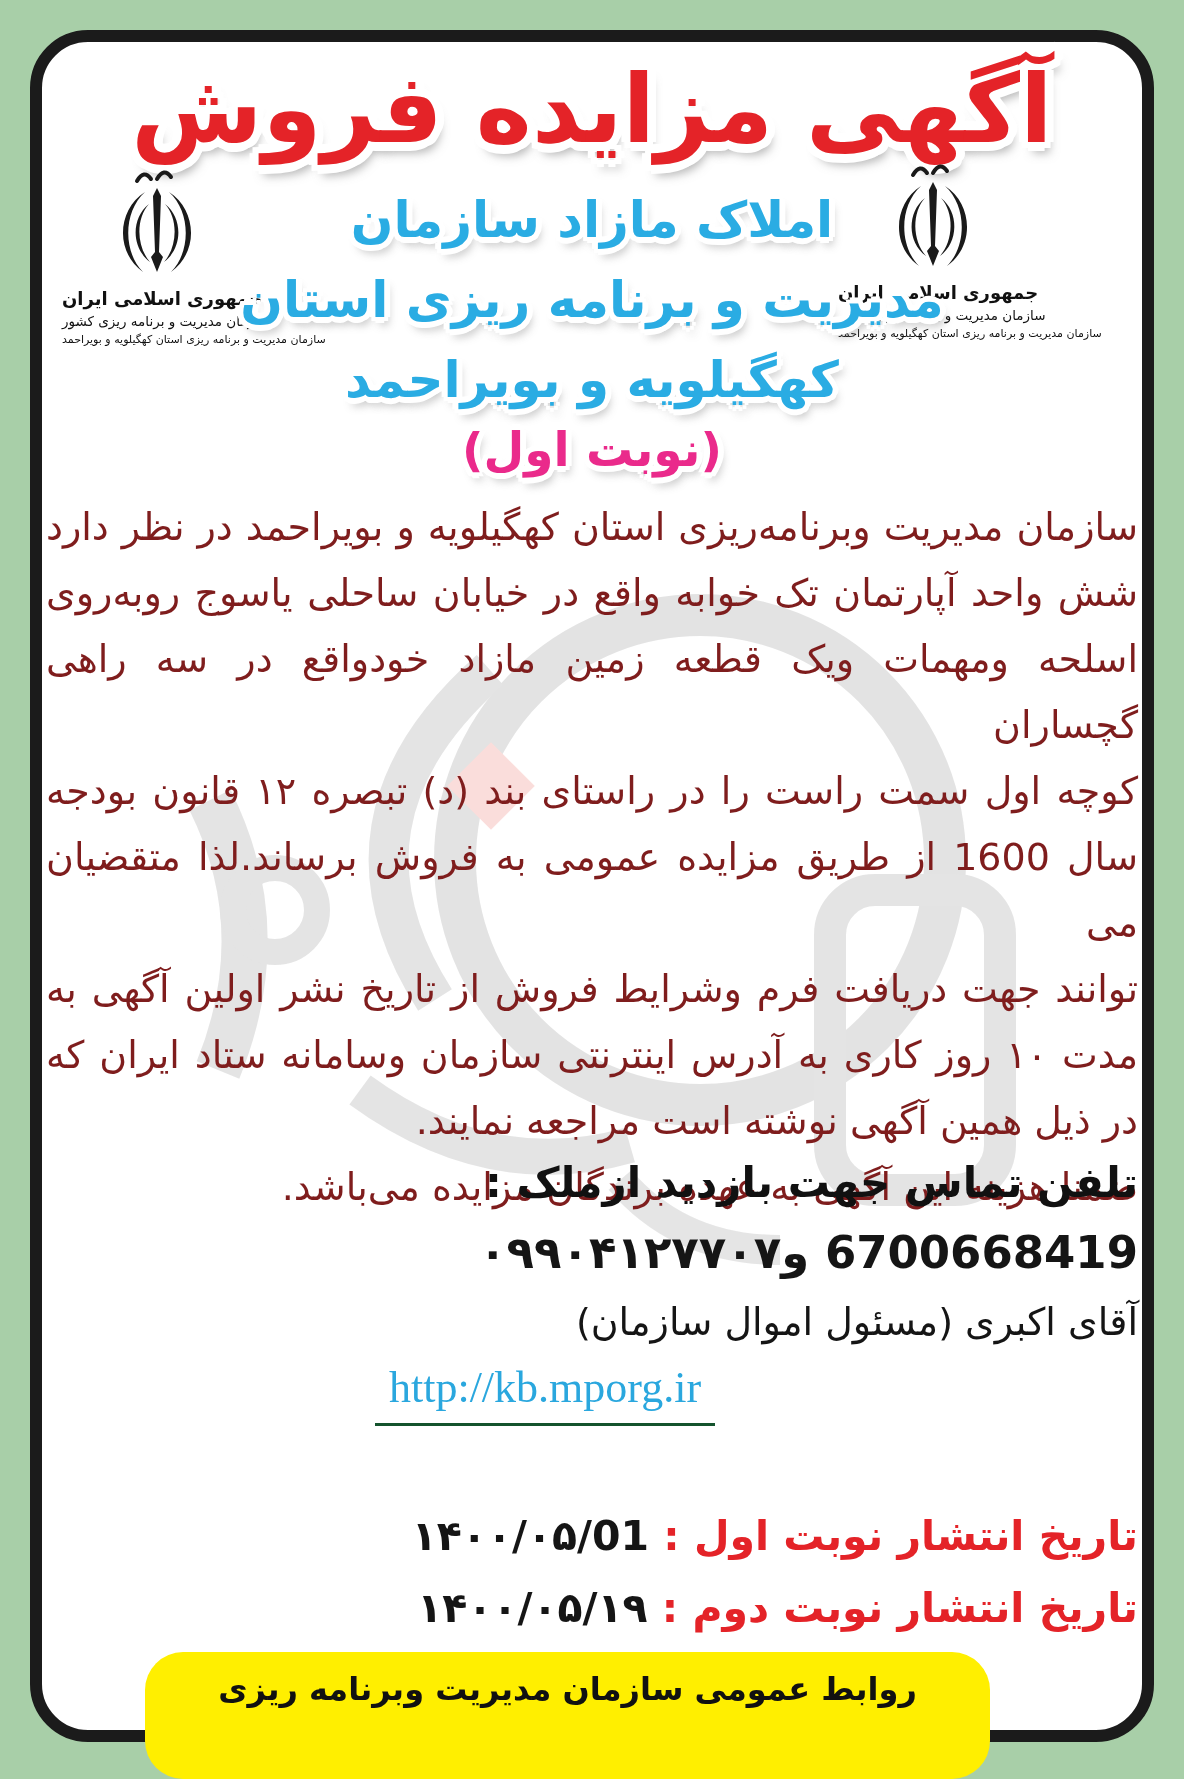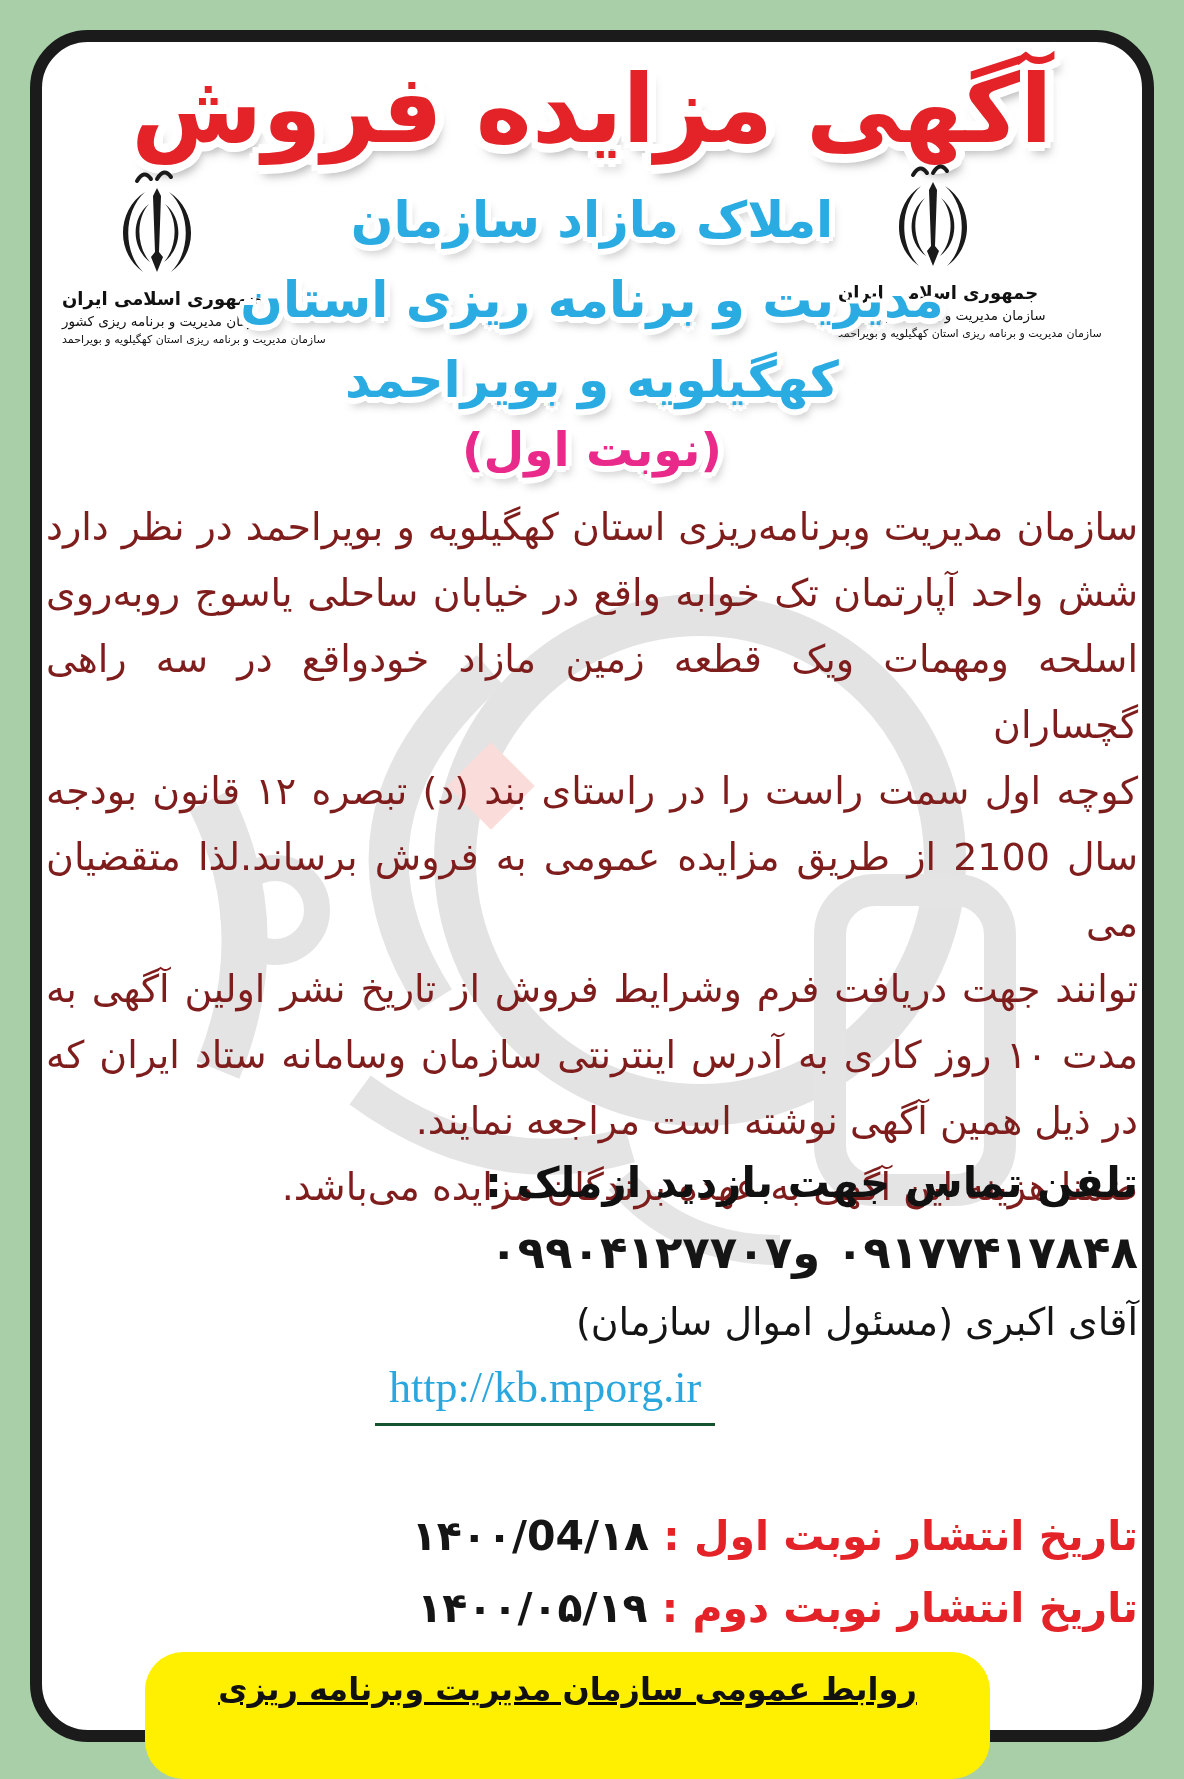--- a/index.html
+++ b/index.html
@@ -52,21 +52,21 @@
          display:inline-block;border-bottom:3px solid #14532d;padding:0 14px 10px;}
 
   .daterow{position:absolute;left:46px;right:46px;direction:rtl;text-align:right;
          font-size:41px;font-weight:bold;}
   .daterow.d1{top:1512px;}
   .daterow.d2{top:1584px;}
   .daterow .lbl{color:#e42328;}
   .daterow .val{color:#151515;}
 
   .footer-box{position:absolute;left:145px;top:1652px;width:845px;height:127px;background:#ffef00;
-         border-radius:38px;text-align:center;direction:rtl;text-decoration:underline;}
+         border-radius:38px;text-align:center;direction:rtl;}
   .footer-box .fl{font-size:32px;font-weight:bold;color:#111;line-height:48px;}
   .footer-box .fl:first-child{margin-top:13px;}
 </style>
 </head>
 <body>
 
 <div class="page">
 
   <div class="frame"></div>
 
@@ -126,38 +126,38 @@
       <div class="line">مدیریت و برنامه ریزی استان</div>
       <div class="line">کهگیلویه و بویراحمد</div>
     </div>
     <div class="round-note">(نوبت اول)</div>
 
     <div class="bodytext">
       <div class="jline">سازمان مدیریت وبرنامه‌ریزی استان کهگیلویه و بویراحمد در نظر دارد</div>
       <div class="jline">شش واحد آپارتمان تک خوابه واقع در خیابان ساحلی یاسوج روبه‌روی</div>
       <div class="jline">اسلحه ومهمات ویک قطعه زمین مازاد خودواقع در سه راهی گچساران</div>
       <div class="jline">کوچه اول سمت راست را در راستای بند (د) تبصره ۱۲ قانون بودجه</div>
-      <div class="jline">سال 2100 از طریق مزایده عمومی به فروش برساند.لذا متقضیان می</div>
+      <div class="jline">سال 1600 از طریق مزایده عمومی به فروش برساند.لذا متقضیان می</div>
       <div class="jline">توانند جهت دریافت فرم وشرایط فروش از تاریخ نشر اولین آگهی به</div>
       <div class="jline">مدت ۱۰ روز کاری به آدرس اینترنتی سازمان وسامانه ستاد ایران که</div>
       <div class="pline">در ذیل همین آگهی  نوشته است مراجعه نمایند.</div>
       <div class="pline">ضمنا هزینه این آگهی به عهده برندگان مزایده می‌باشد.</div>
     </div>
 
     <div class="phone-heading">تلفن تماس جهت بازدید ازملک :</div>
-    <div class="phones">۰۹۱۷۷۴۱۷۸۴۸ و۰۹۹۰۴۱۲۷۷۰۷</div>
+    <div class="phones">6700668419 و۰۹۹۰۴۱۲۷۷۰۷</div>
     <div class="person">آقای اکبری (مسئول اموال سازمان)</div>
 
     <div class="urlrow u1">
       <a href="#">http://kb.mporg.ir</a>
     </div>
 
     <div class="daterow d1">
       <span class="lbl">تاریخ انتشار نوبت اول :</span>
-      <span class="val">۱۴۰۰/04/۱۸</span>
+      <span class="val">۱۴۰۰/۰۵/01</span>
     </div>
     <div class="daterow d2">
       <span class="lbl">تاریخ انتشار نوبت دوم :</span>
       <span class="val">۱۴۰۰/۰۵/۱۹</span>
     </div>
 
     <div class="footer-box">
       <div class="fl">روابط عمومی سازمان مدیریت وبرنامه ریزی</div>
     </div>
 

